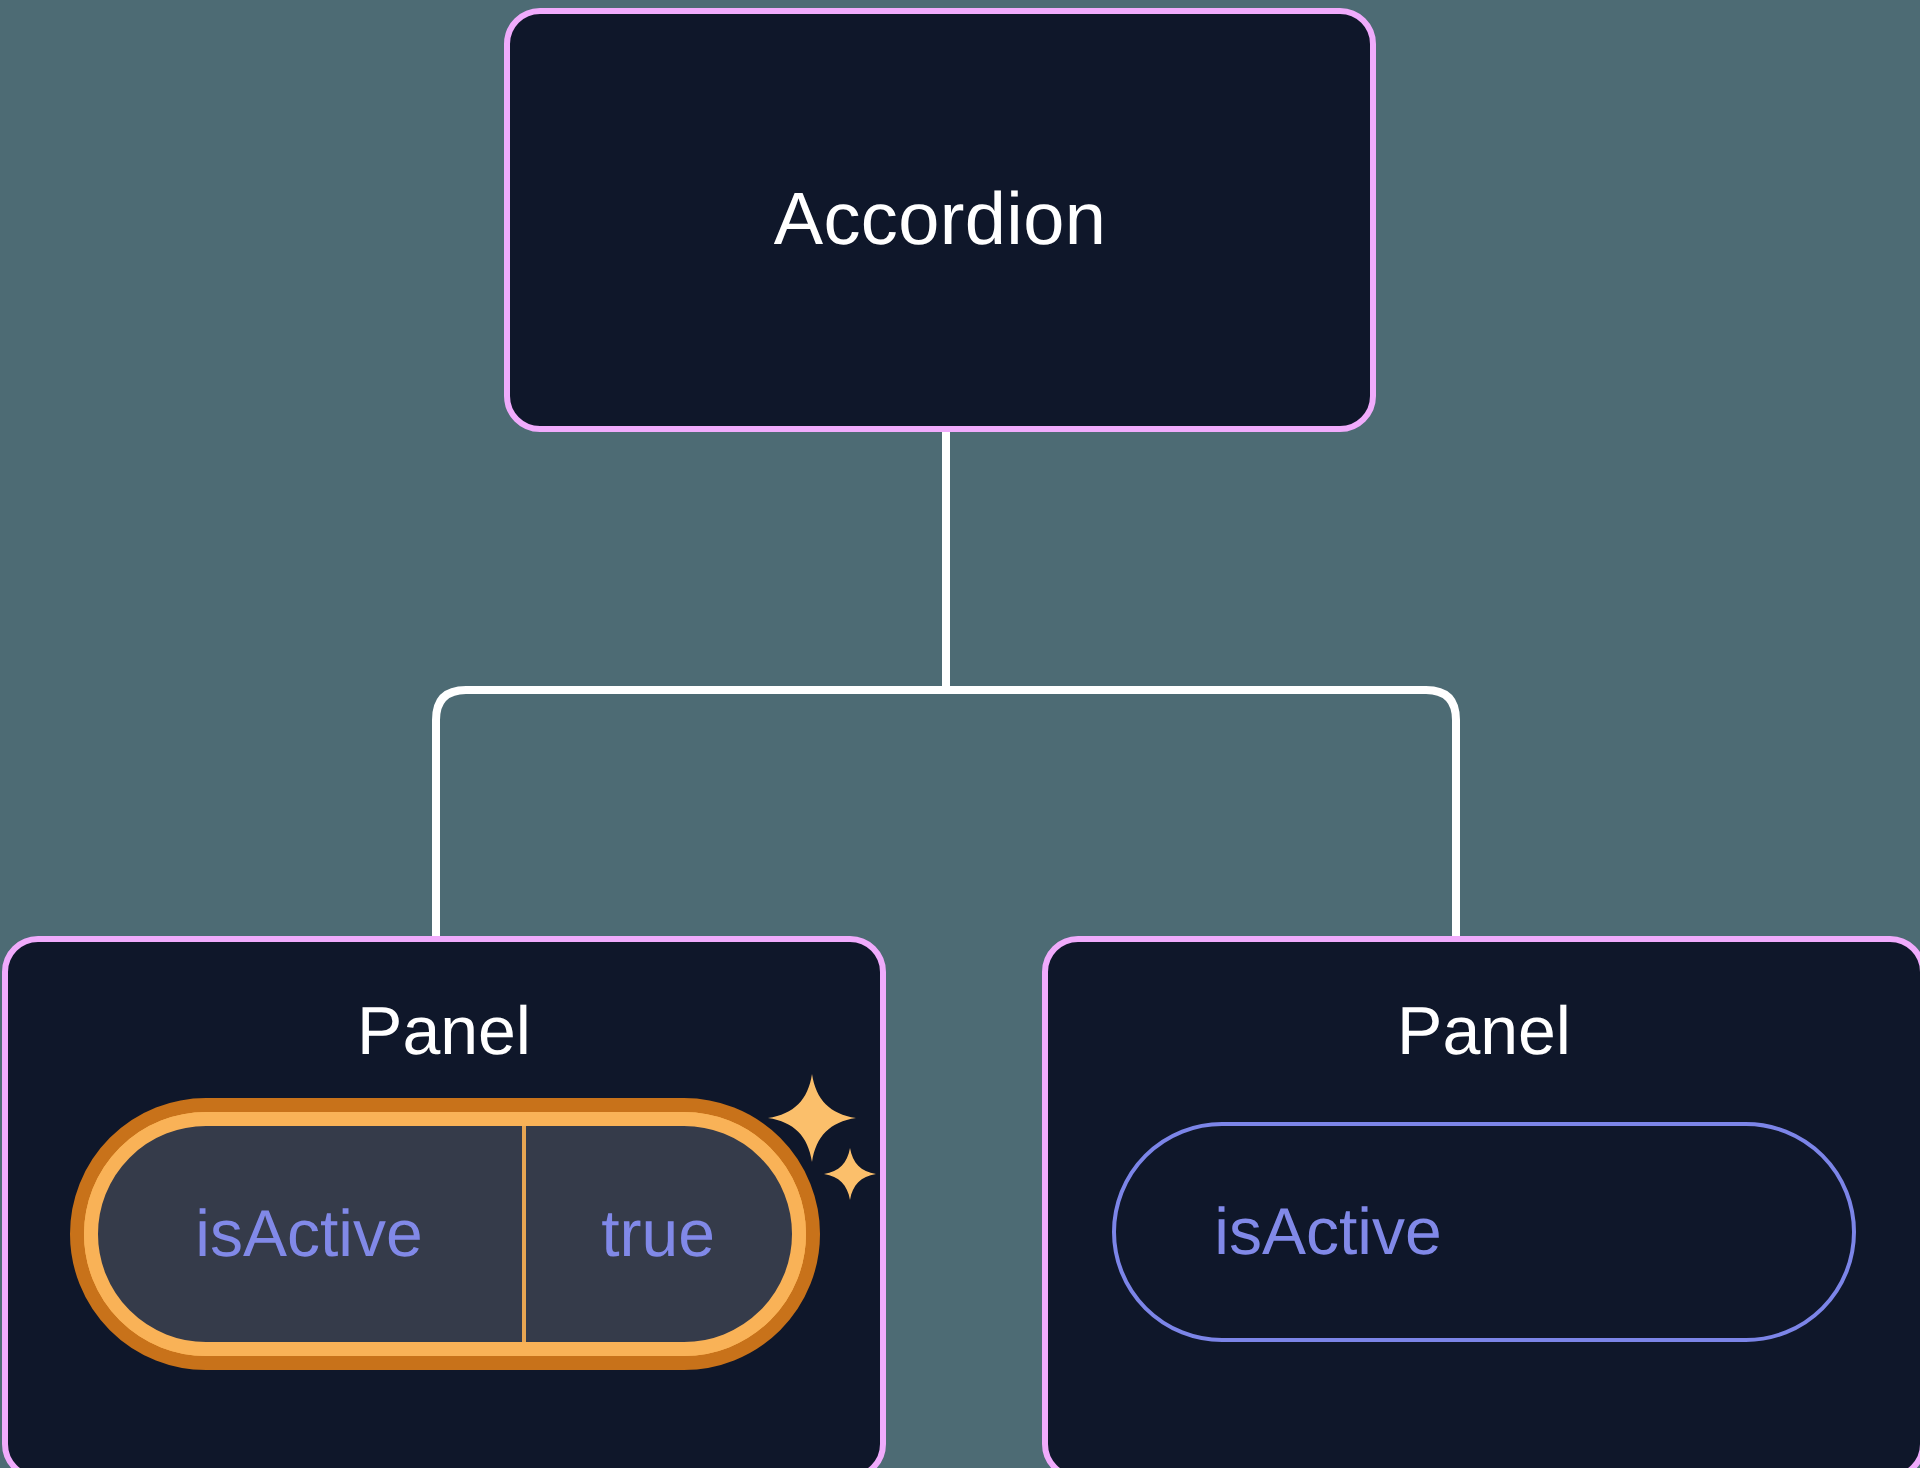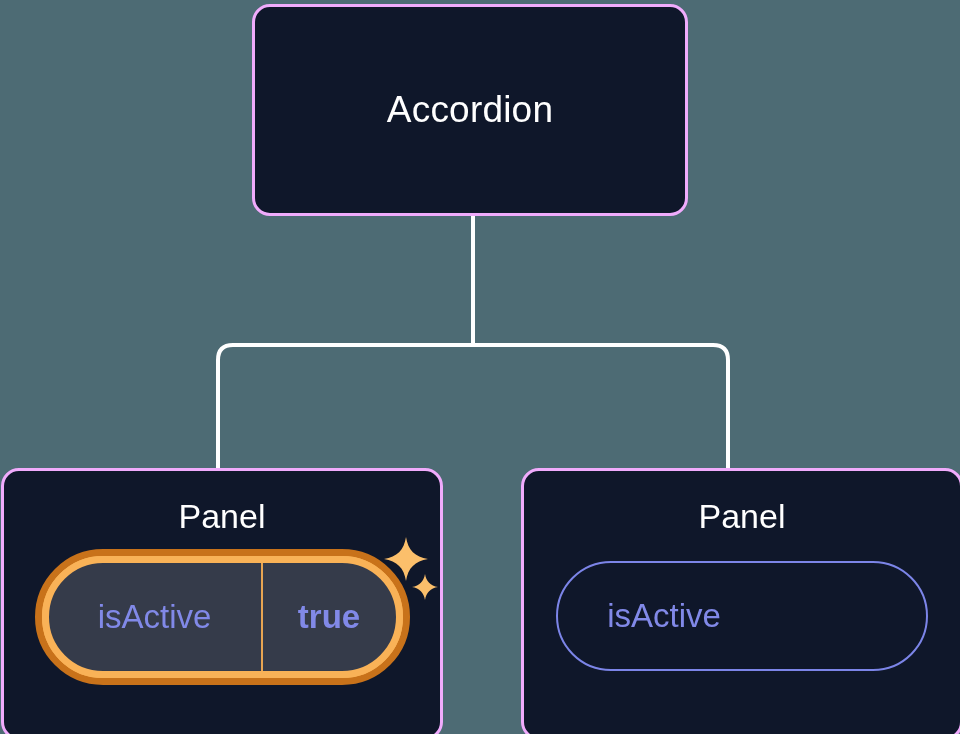--- a/index.html
+++ b/index.html
@@ -126,21 +126,21 @@
     border-radius: 999px;
     box-sizing: border-box;
   }
   .pill.highlight .pill-cell {
     font-size: 33px;
     color: #8189e8;
   }
   .pill.highlight .pill-key   { width: 212px; font-weight: 400; }
   .pill.highlight .pill-value {
     width: 135px;
-    font-weight: 700;
+    font-weight: 400;
     border-left: 2px solid #e8a552;
   }
 
   
   .sparkle {
     position: absolute;
     z-index: 3;
     pointer-events: none;
   }
   .sparkle-lg { left: 383px; top: 536px; }

